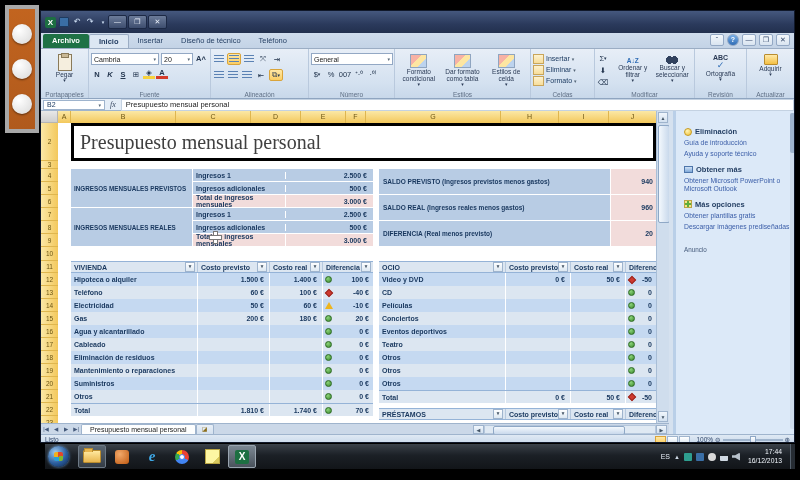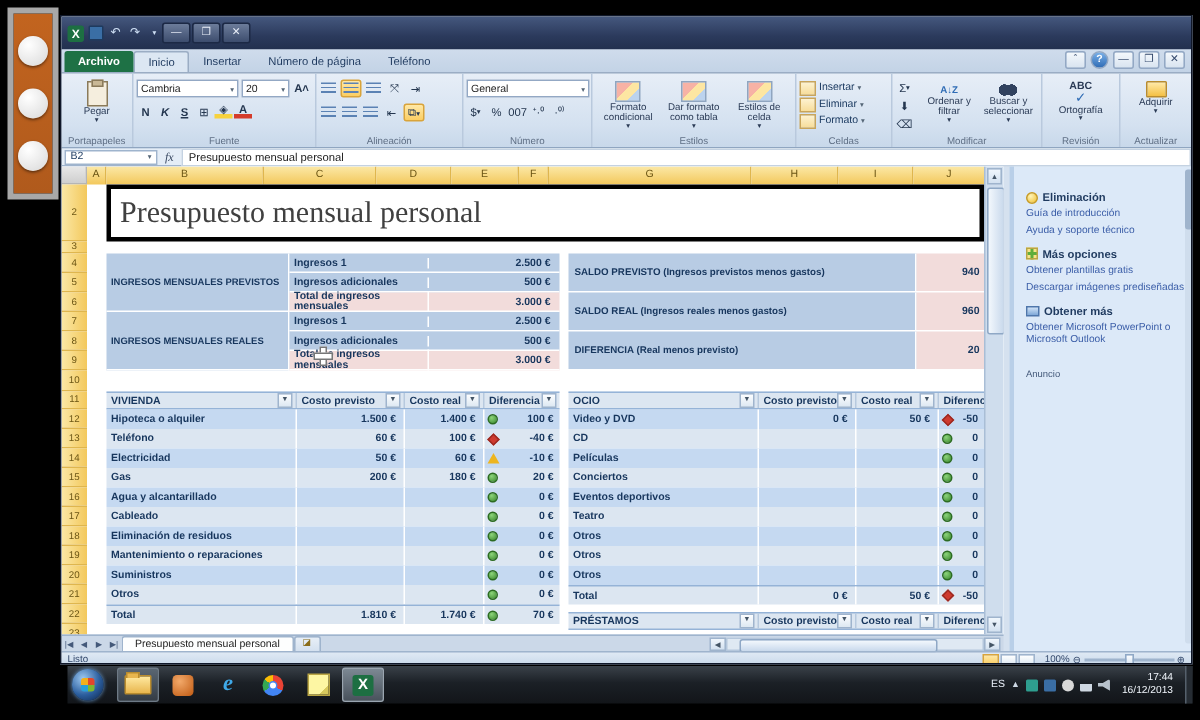--- a/index.html
+++ b/index.html
@@ -27,21 +27,21 @@
   .win-ctrls{display:flex;gap:1px;padding-right:3px;}
   .wbtn{width:17px;height:12px;background:linear-gradient(#6c7c9a,#3d4d6e);border:1px solid #1c2945;
     border-radius:2px;color:#e8eef8;font-size:7px;line-height:11px;text-align:center;}
 
   
   .tabrow{position:absolute;left:0;top:22px;width:100%;height:15px;
     background:linear-gradient(#cfdcec,#c3d3e6);display:flex;align-items:flex-end;}
   .tabs{display:flex;height:14px;margin-left:2px;}
   .tab{padding:0 9px;line-height:14px;font-size:7.5px;color:#1f3a5f;}
   .tabs .tab:nth-child(1){background:#1e7145;color:#fff;border-radius:2px 2px 0 0;font-weight:bold;}
-  .tabs .tab:nth-child(2){background:#dce7f3;border:1px solid #9badc4;border-bottom:none;border-radius:2px 2px 0 0;font-weight:normal;}
+  .tabs .tab:nth-child(2){background:#dce7f3;border:1px solid #9badc4;border-bottom:none;border-radius:2px 2px 0 0;font-weight:bold;}
   .tab-right{margin-left:auto;display:flex;gap:3px;align-items:center;padding-right:4px;padding-bottom:2px;}
   .mini{width:12px;height:10px;font-size:7px;line-height:10px;text-align:center;color:#33486b;
     background:linear-gradient(#f4f8fc,#d9e4f0);border:1px solid #93a8c4;border-radius:2px;}
   .help{background:linear-gradient(#7ab0e8,#2f6cb5);color:#fff;border-radius:50%;width:10px;height:10px;font-weight:bold;}
 
   
   .ribbon{position:absolute;left:0;top:37px;width:100%;height:51px;
     background:linear-gradient(#e7eef7,#d4e1f0 70%,#c8d8ea);border-top:1px solid #9badc4;border-bottom:1px solid #8fa5c0;box-sizing:border-box;display:flex;}
   .rgroup{position:relative;height:100%;border-right:1px solid #b9c9dd;box-sizing:border-box;padding:2px 2px 9px 2px;}
   .glabel{position:absolute;left:0;bottom:0;width:100%;text-align:center;font-size:6.5px;color:#5f6f85;}
@@ -246,21 +246,21 @@
         <span class="wbtn">✕</span>
       </div>
     </div>
 
     <div class="tabrow">
       <div class="tabs">
 
       <div class="tab">Archivo</div>
           <div class="tab">Inicio</div>
           <div class="tab">Insertar</div>
-          <div class="tab">Número de página</div>
+          <div class="tab">Diseño de técnico</div>
           <div class="tab">Teléfono</div>
         </div>
       <div class="tab-right">
         <span class="mini">ˆ</span>
         <span class="mini help">?</span>
         <span class="mini">—</span>
         <span class="mini">❐</span>
         <span class="mini">✕</span>
       </div>
     </div>
@@ -839,32 +839,32 @@
       <div class="tp-sec">
         <div class="tp-title">
           <span class="bulb"></span>
           <span>Eliminación</span>
         </div>
         <div class="tp-link">Guía de introducción</div>
         <div class="tp-link">Ayuda y soporte técnico</div>
       </div>
       <div class="tp-sec">
         <div class="tp-title">
+          <span class="cart-ic"></span>
+          <span>Obtener más</span>
+        </div>
+        <div class="tp-link">Obtener Microsoft PowerPoint o Microsoft Outlook</div>
+      </div>
+      <div class="tp-sec">
+        <div class="tp-title">
           <span class="plus-ic"></span>
           <span>Más opciones</span>
         </div>
         <div class="tp-link">Obtener plantillas gratis</div>
         <div class="tp-link">Descargar imágenes prediseñadas</div>
-      </div>
-      <div class="tp-sec">
-        <div class="tp-title">
-          <span class="cart-ic"></span>
-          <span>Obtener más</span>
-        </div>
-        <div class="tp-link">Obtener Microsoft PowerPoint o Microsoft Outlook</div>
       </div>
       <div class="ad-label">Anuncio</div>
       <div class="tp-scroll"></div>
     </div>
   </div>
 
   <div class="taskbar">
     <span class="orb"></span>
     <span class="tbtn open">
         <span class="folder"></span>

